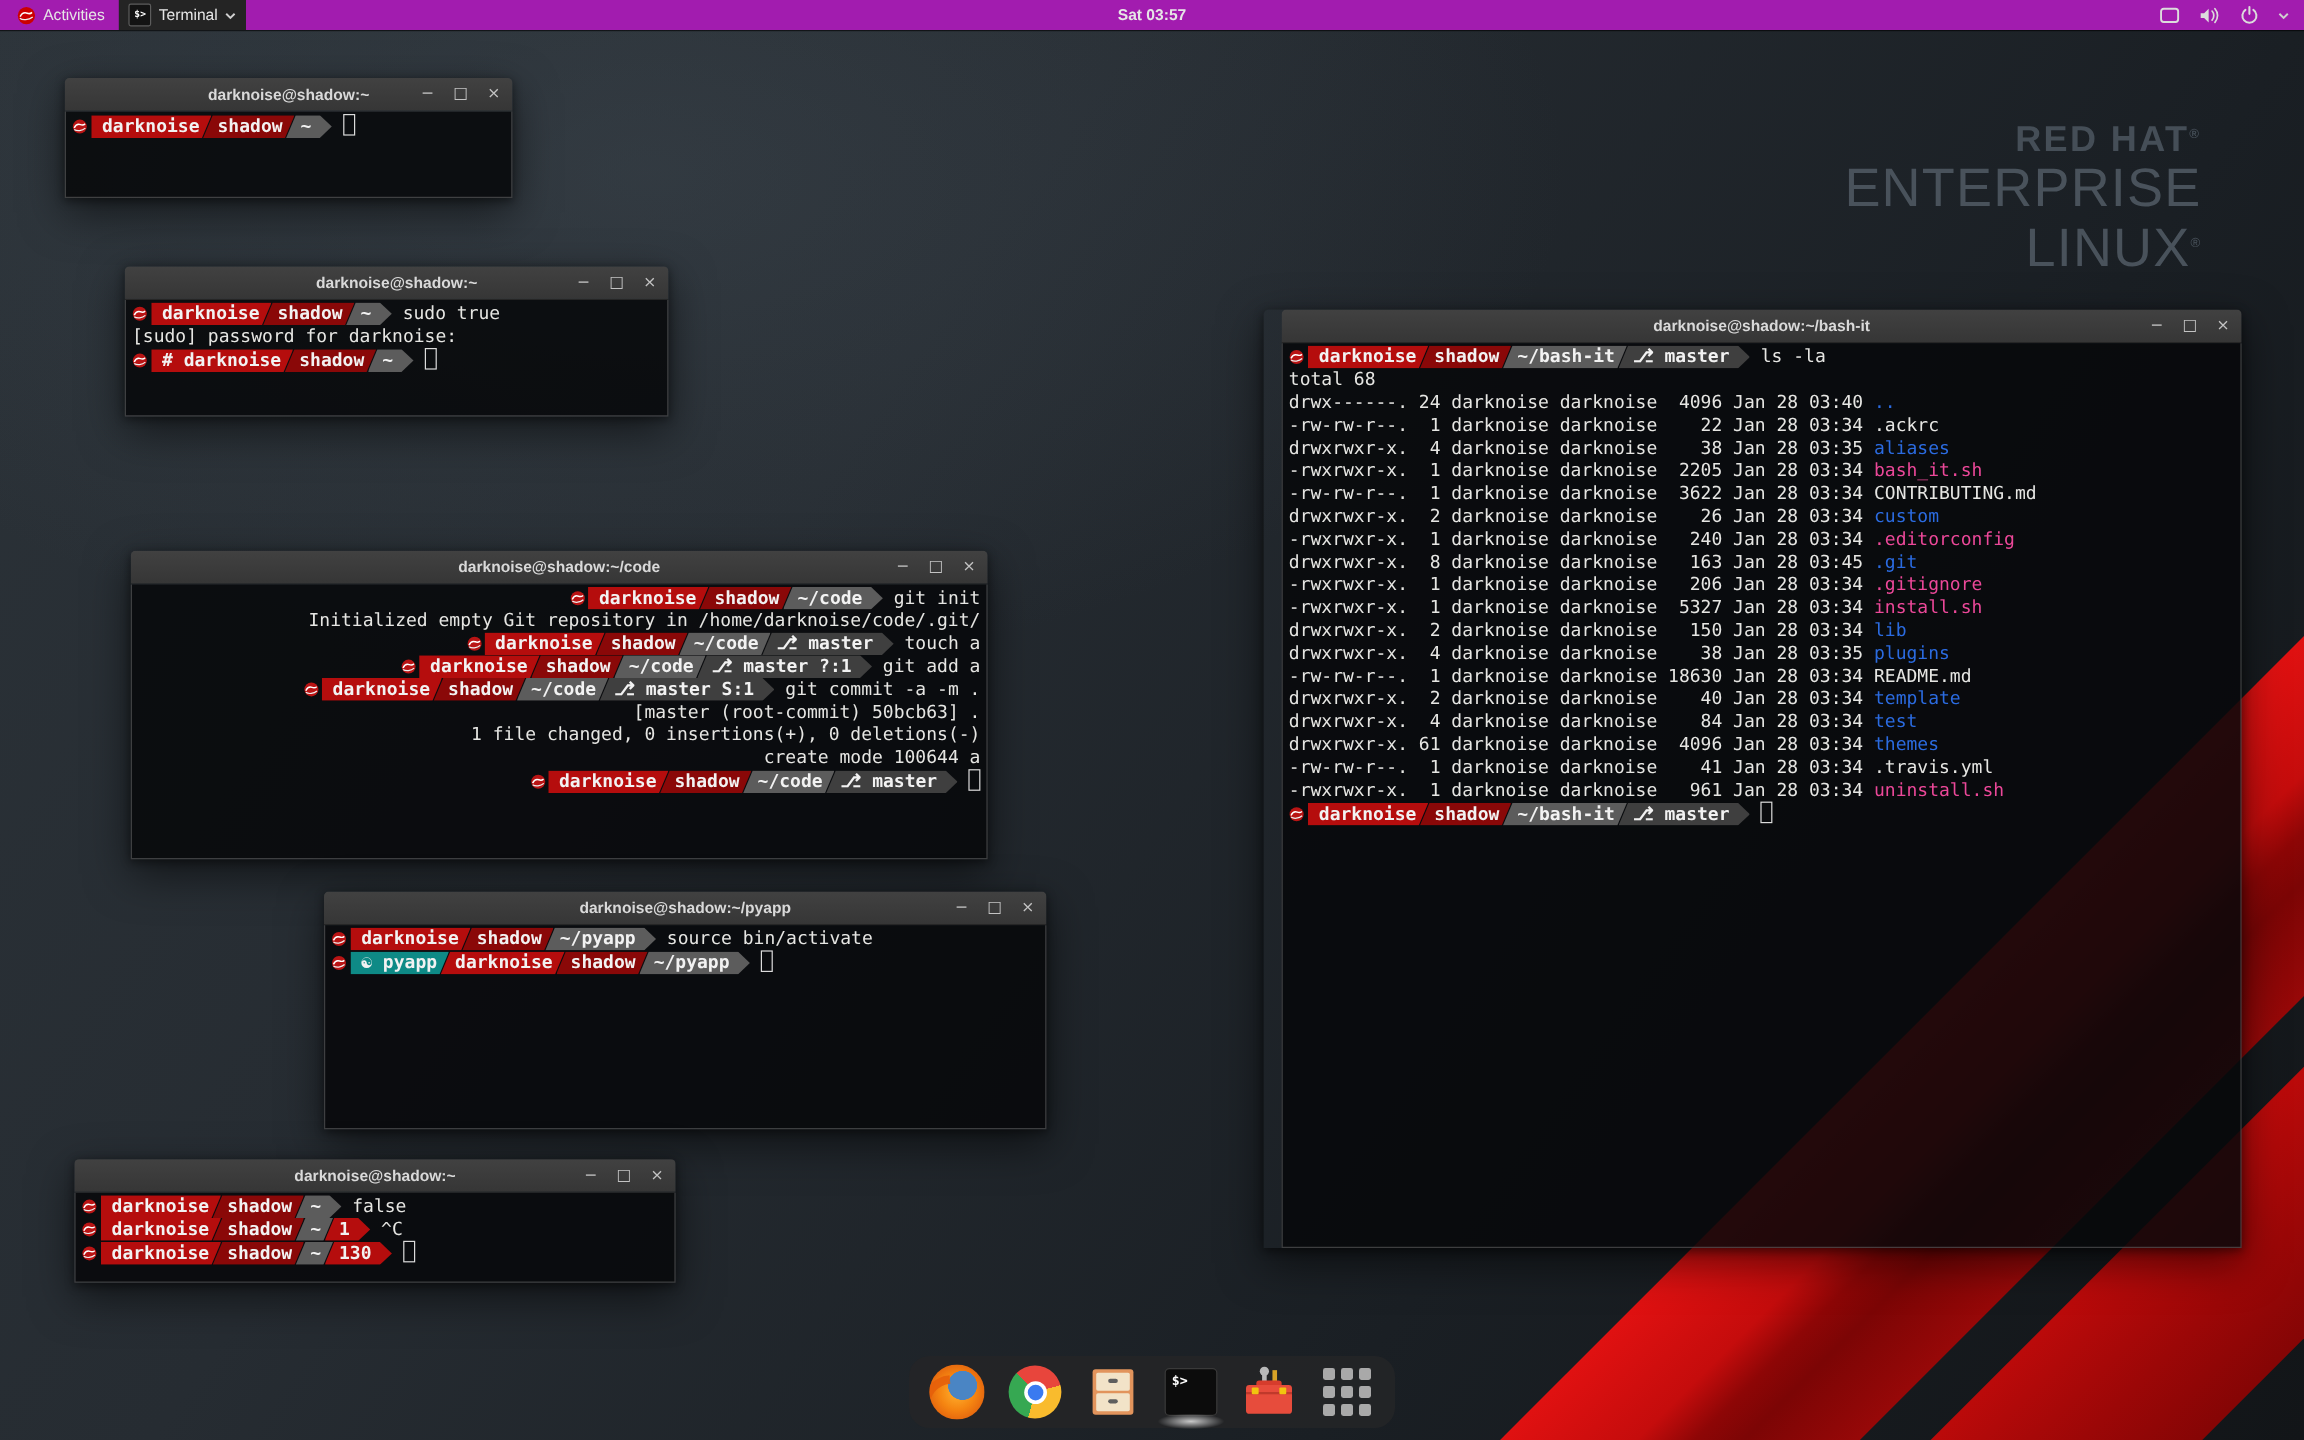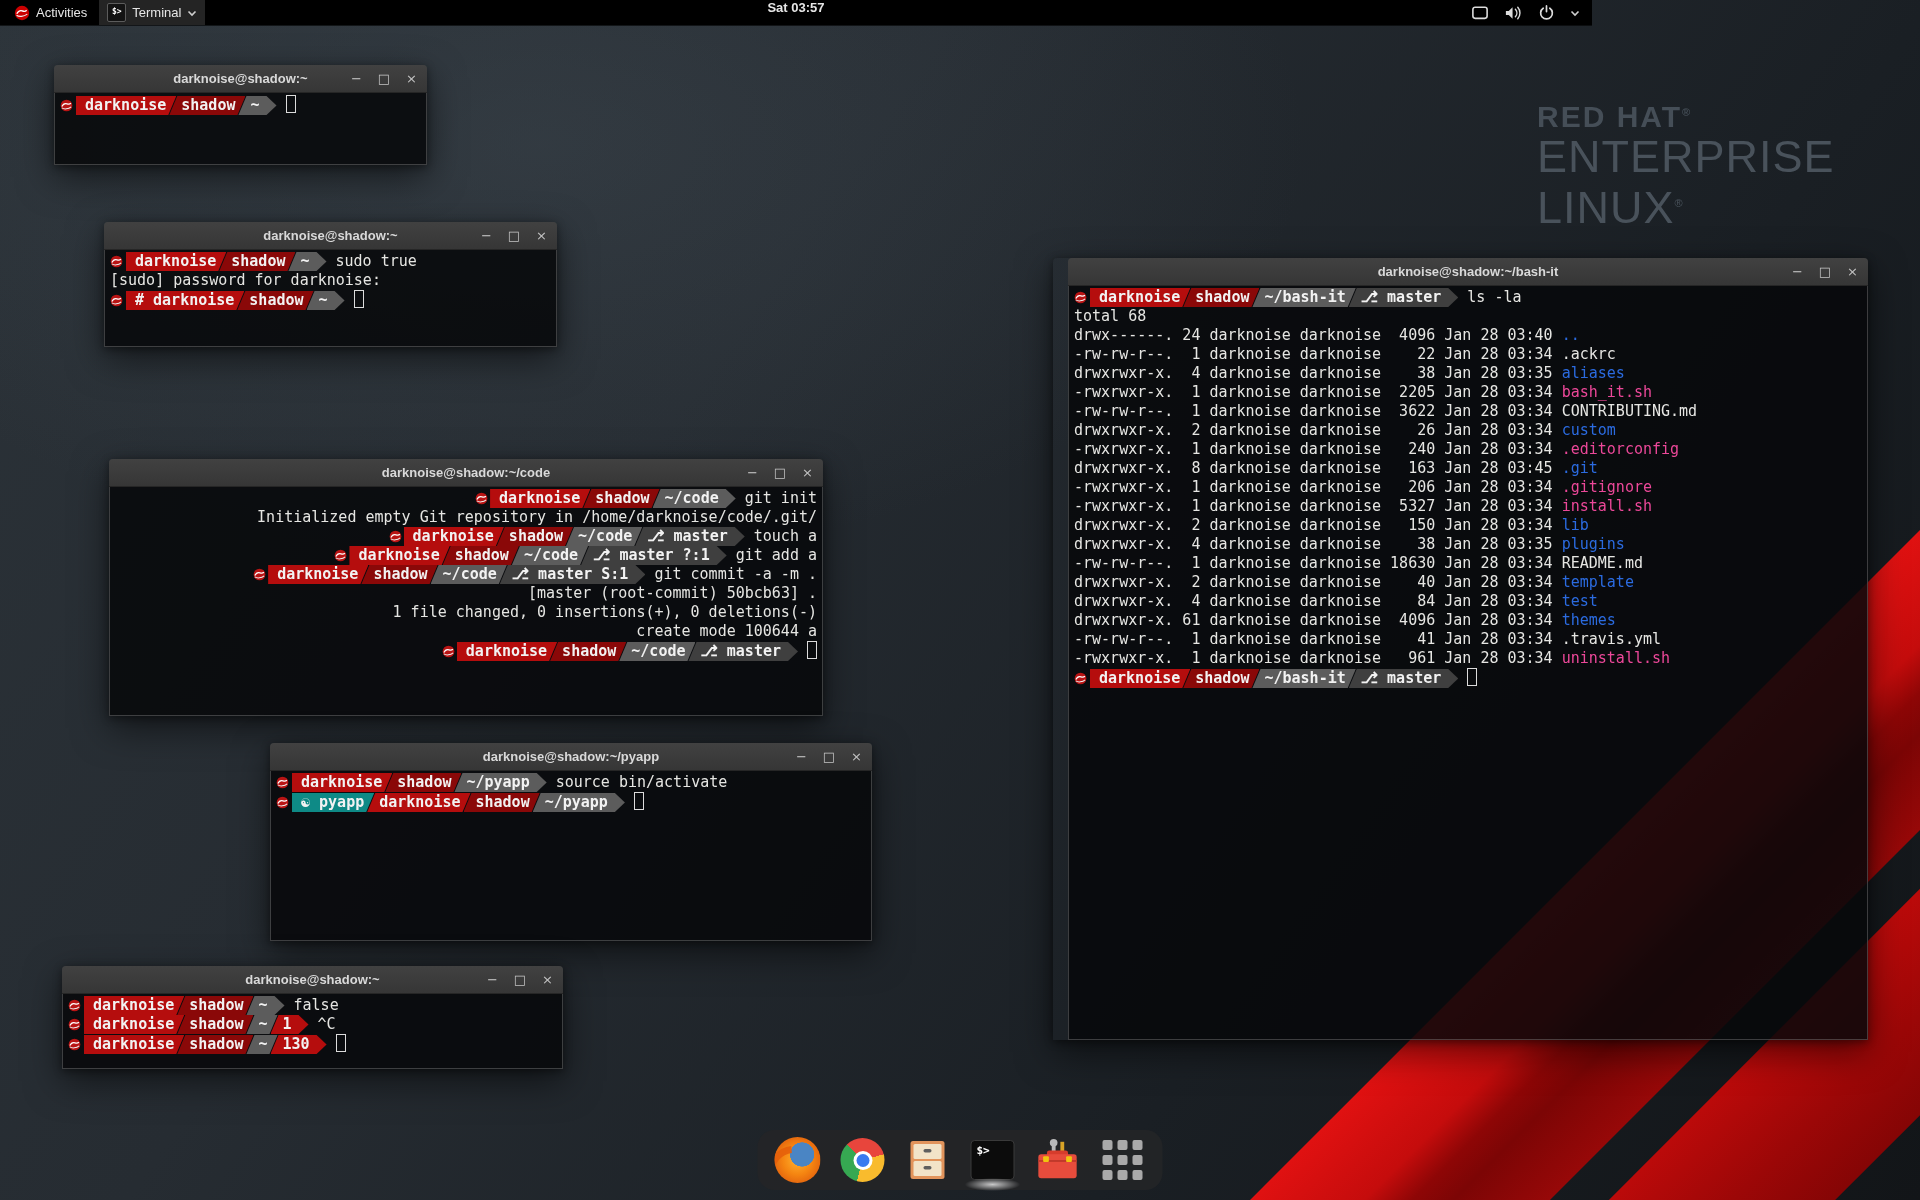--- a/index.html
+++ b/index.html
@@ -6,34 +6,35 @@
   body{
     width:1920px;height:1200px;position:relative;overflow:hidden;
     font-family:"Liberation Sans",sans-serif;
     background:#1d2227;
   }
   
   .desktop{position:absolute;inset:0;overflow:hidden;
     background:
       radial-gradient(1100px 600px at 28% 12%, rgba(78,90,100,0.28), rgba(0,0,0,0) 70%),
       linear-gradient(125deg,#2b3238 0%,#262c32 35%,#1a1f24 70%,#121518 100%);
+    text-align: right;
   }
   .stripe{position:absolute;transform:rotate(-45deg);}
   .stripe-a{left:935px;top:759px;width:1600px;height:212px;
     background:linear-gradient(to bottom,#e01111 0%,#c50c0c 38%,#8e0606 54%,#7c0505 68%,#970808 100%);}
   .stripe-b{left:1096px;top:946px;width:1600px;height:160px;
     background:linear-gradient(to bottom,#bb0a0a 0%,#9c0707 55%,#850505 100%);}
   
   .rhlogo{position:absolute;left:1537px;top:100px;color:#454e57;user-select:none;}
   .rhlogo .l1{font-weight:bold;font-size:30px;letter-spacing:2px;}
   .rhlogo .l2,.rhlogo .l3{font-size:45px;letter-spacing:1px;color:#49525b;line-height:46px;}
   .rhlogo sup{font-size:11px;vertical-align:super;}
   
-  .topbar{position:absolute;left:0;top:0;width:1592px;height:25px;background:#000000;
-    box-shadow:0 1px 0 rgba(0,0,0,0.6);z-index:50;display:flex;color:#e6e6e6;font-size:13px;}
+  .topbar{position:absolute;left:0;top:0;width:1920px;height:25px;background:#a21caf;
+    box-shadow:0 1px 0 rgba(0,0,0,0.6);z-index:50;display:flex;align-items:center;color:#e6e6e6;font-size:13px;}
   .tb-left{display:flex;align-items:center;gap:6px;margin-left:8px;}
   .tb-activities{display:flex;align-items:center;gap:6px;padding:0 6px;height:25px;cursor:pointer;}
   .tb-app{display:flex;align-items:center;gap:6px;padding:0 8px;height:25px;background:#242424;}
   .tb-appicon{width:17px;height:17px;background:#131313;border:1px solid #5c5c5c;border-radius:2px;
     font:bold 8px/15px "DejaVu Sans Mono",monospace;color:#fff;text-align:center;}
   .tb-clock{position:absolute;left:50%;transform:translateX(-50%);font-weight:600;}
   .tb-right{position:absolute;right:12px;display:flex;align-items:center;gap:15px;height:25px;}
   
   .window{position:absolute;z-index:5;border-radius:4px 4px 0 0;
     box-shadow:0 12px 36px rgba(0,0,0,0.55),0 2px 8px rgba(0,0,0,0.45);display:flex;flex-direction:column;}

